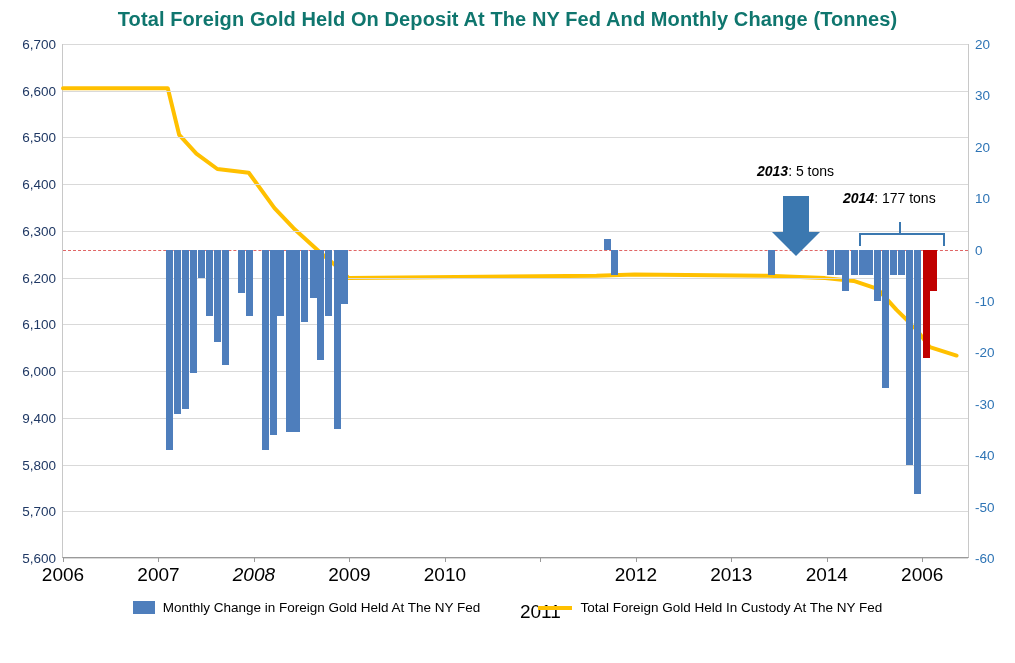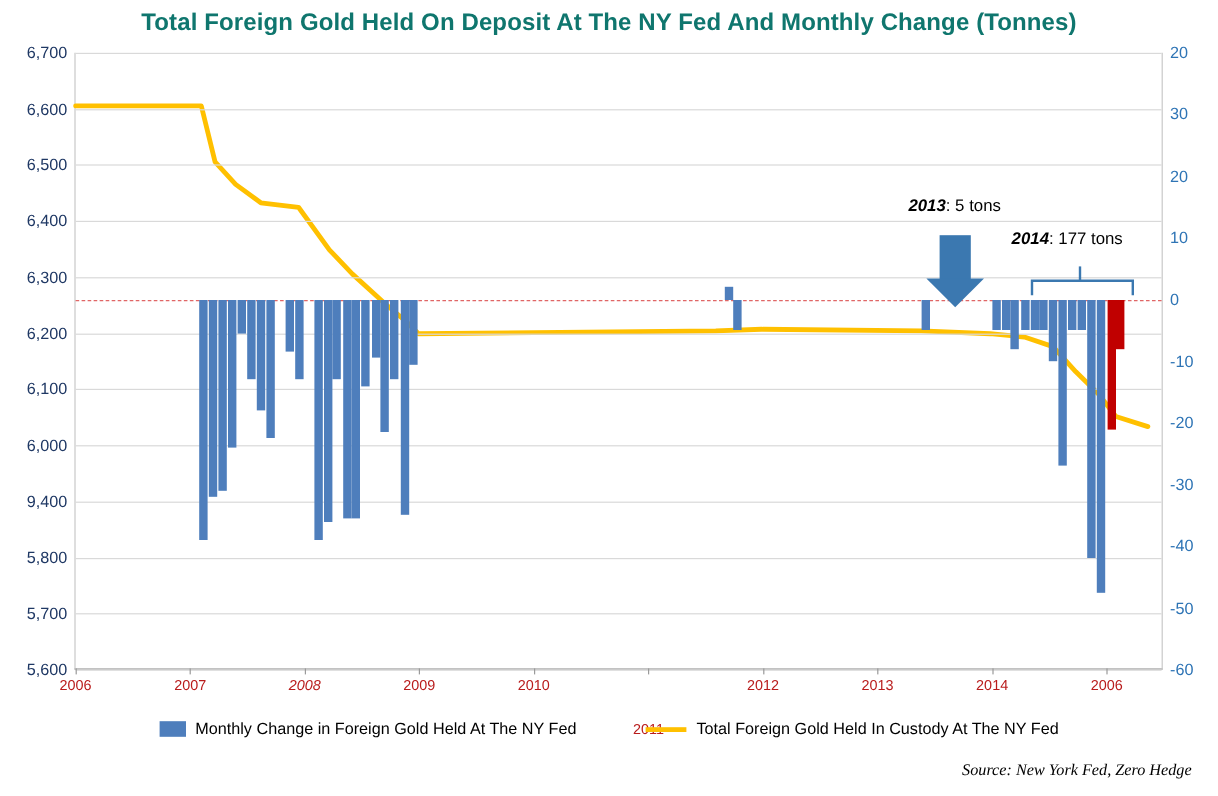--- a/index.html
+++ b/index.html
@@ -64,22 +64,22 @@
     transform: translateY(-50%);
     font-size: 13.5px;
     color: #2e74b5;
     white-space: nowrap;
   }
   .xtick {
     position: absolute;
     top: 100%;
     margin-top: 7px;
     transform: translateX(-50%);
-    font-size: 12px;
-    color: #b91c1c;
+    font-size: 19px;
+    color: #000000;
     white-space: nowrap;
   }
   .xtick-mark {
     position: absolute;
     top: 100%;
     width: 1px;
     height: 5px;
     background: #9a9a9a;
   }
   .bar {
@@ -287,15 +287,14 @@
     <div class="legend-item">
       <span class="swatch-bar"></span>
       <span>Monthly Change in Foreign Gold Held At The NY Fed</span>
     </div>
     <div class="legend-item">
       <span class="swatch-line"></span>
       <span>Total Foreign Gold Held In Custody At The NY Fed</span>
     </div>
   </div>
 
-  <div id="source">Source: New York Fed, Zero Hedge</div>
 
 </div>
 
 </body></html>

